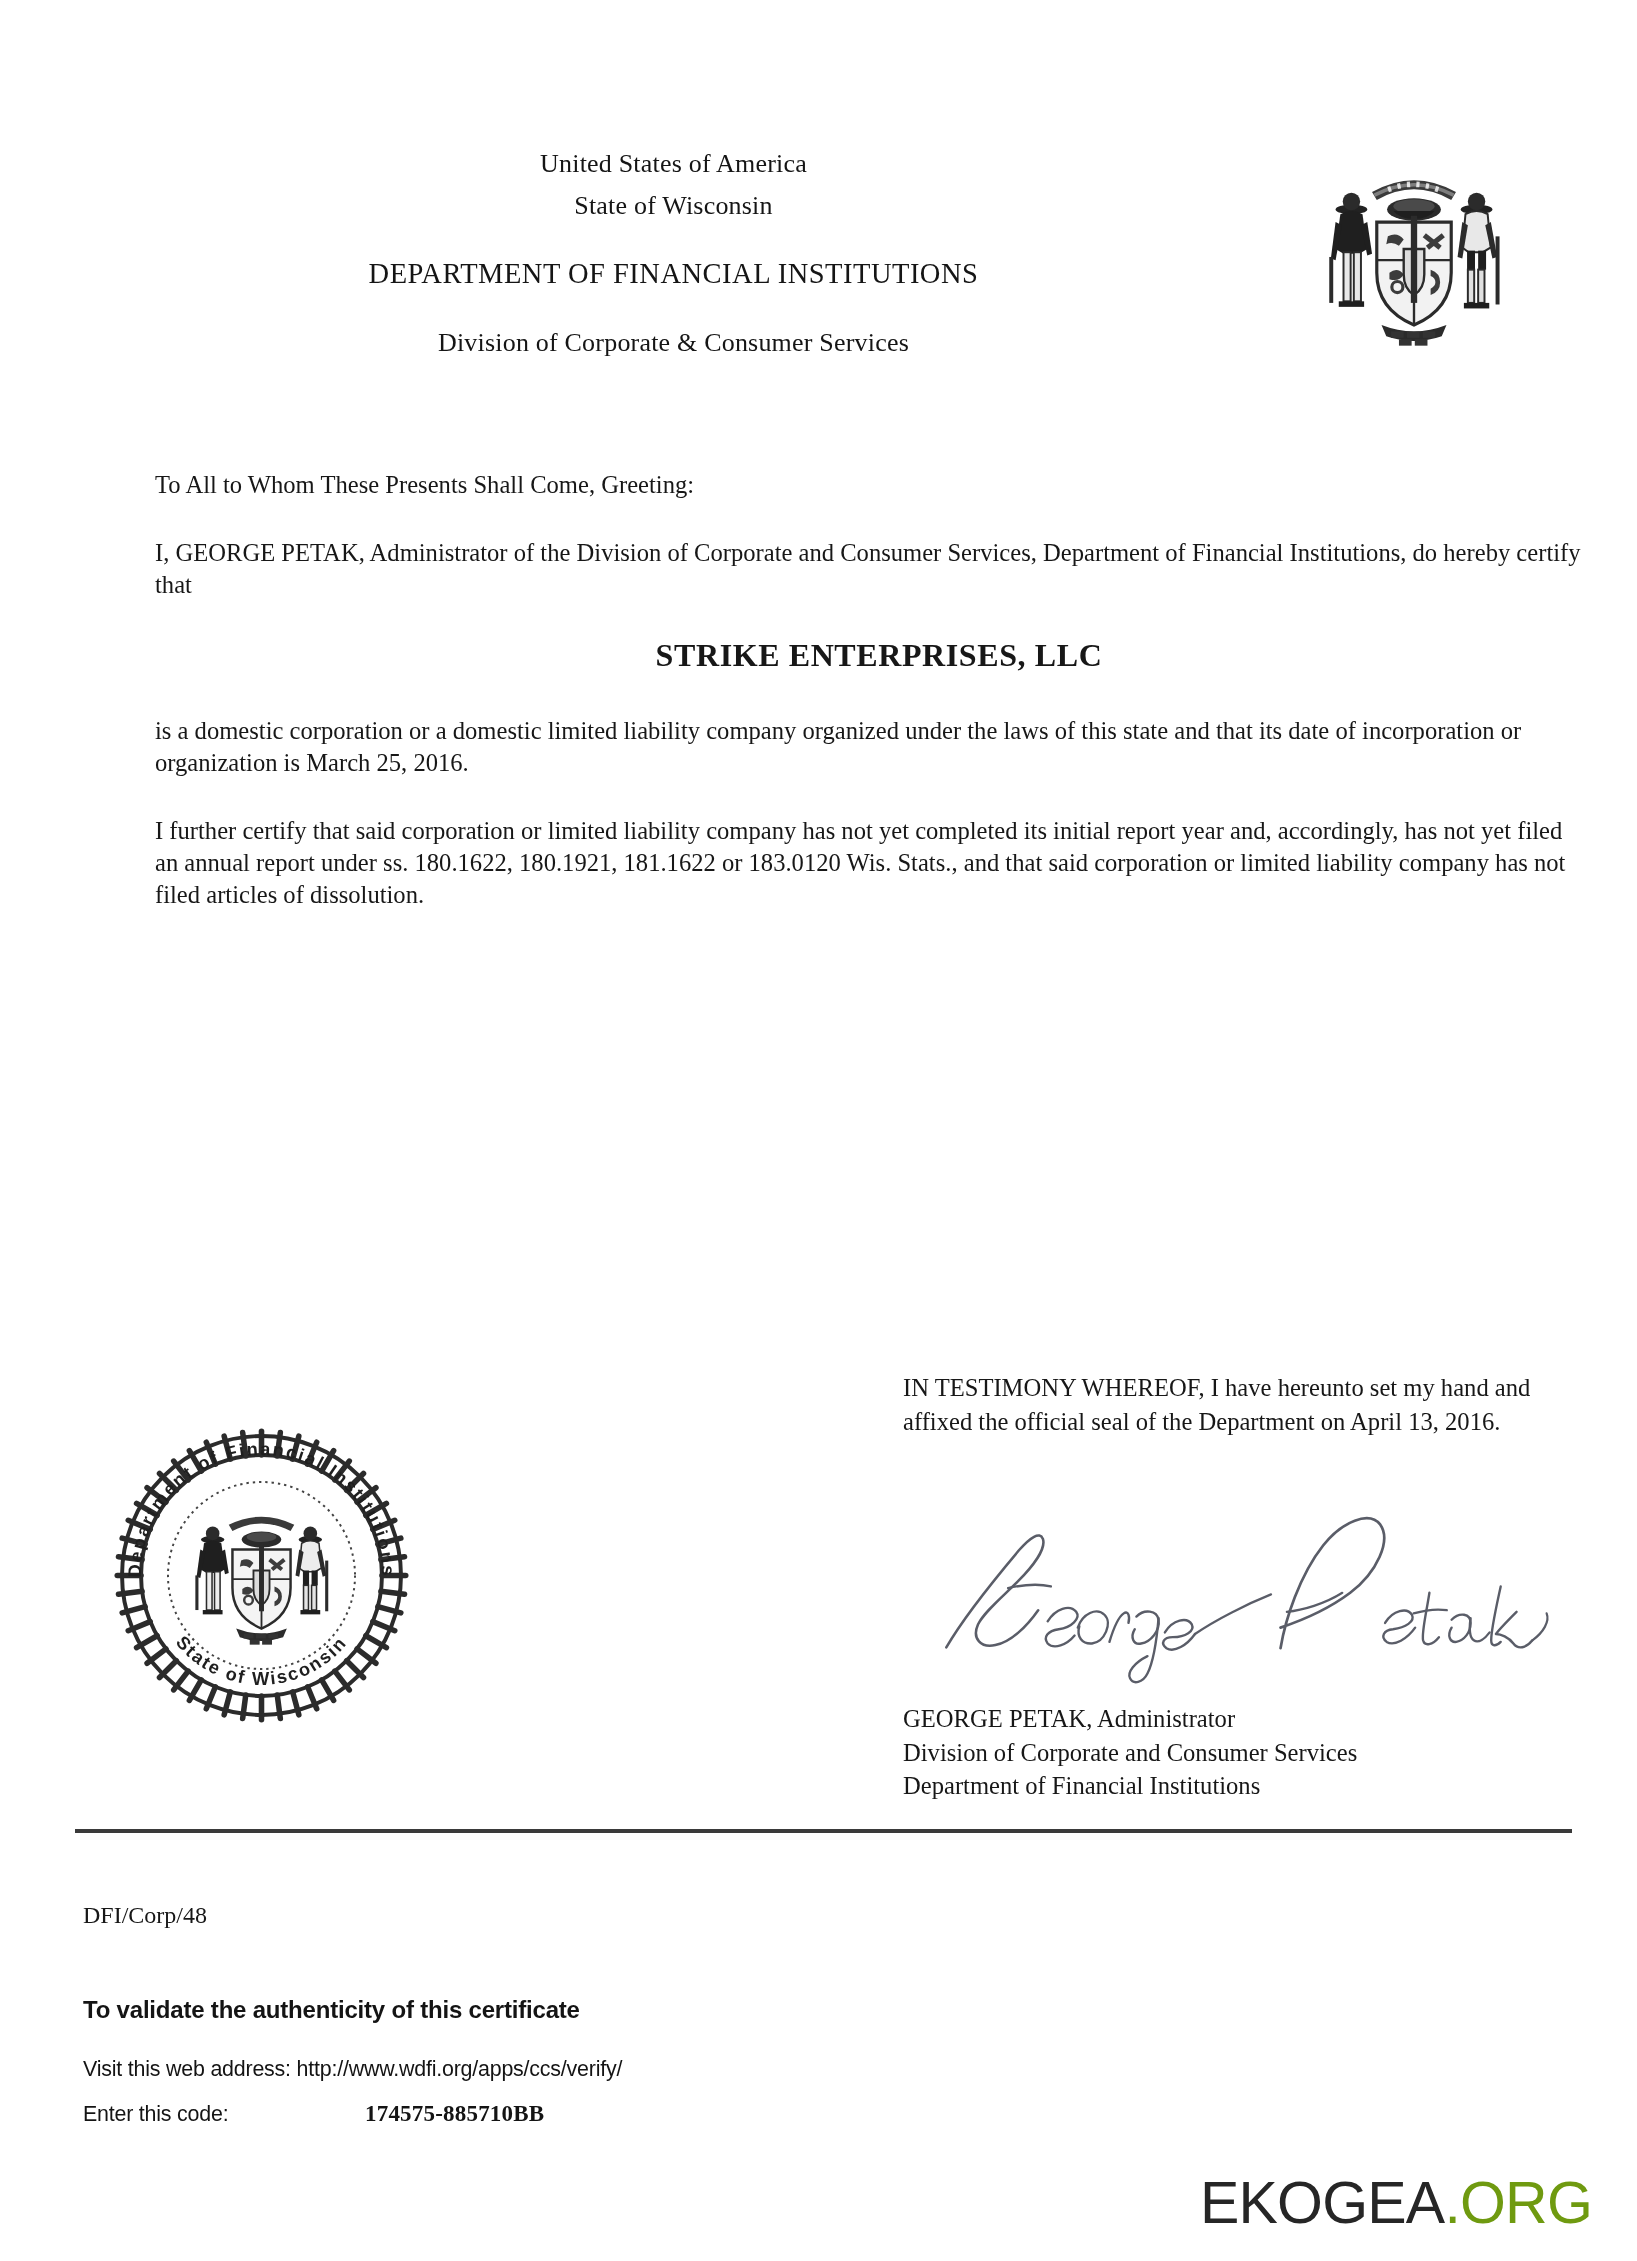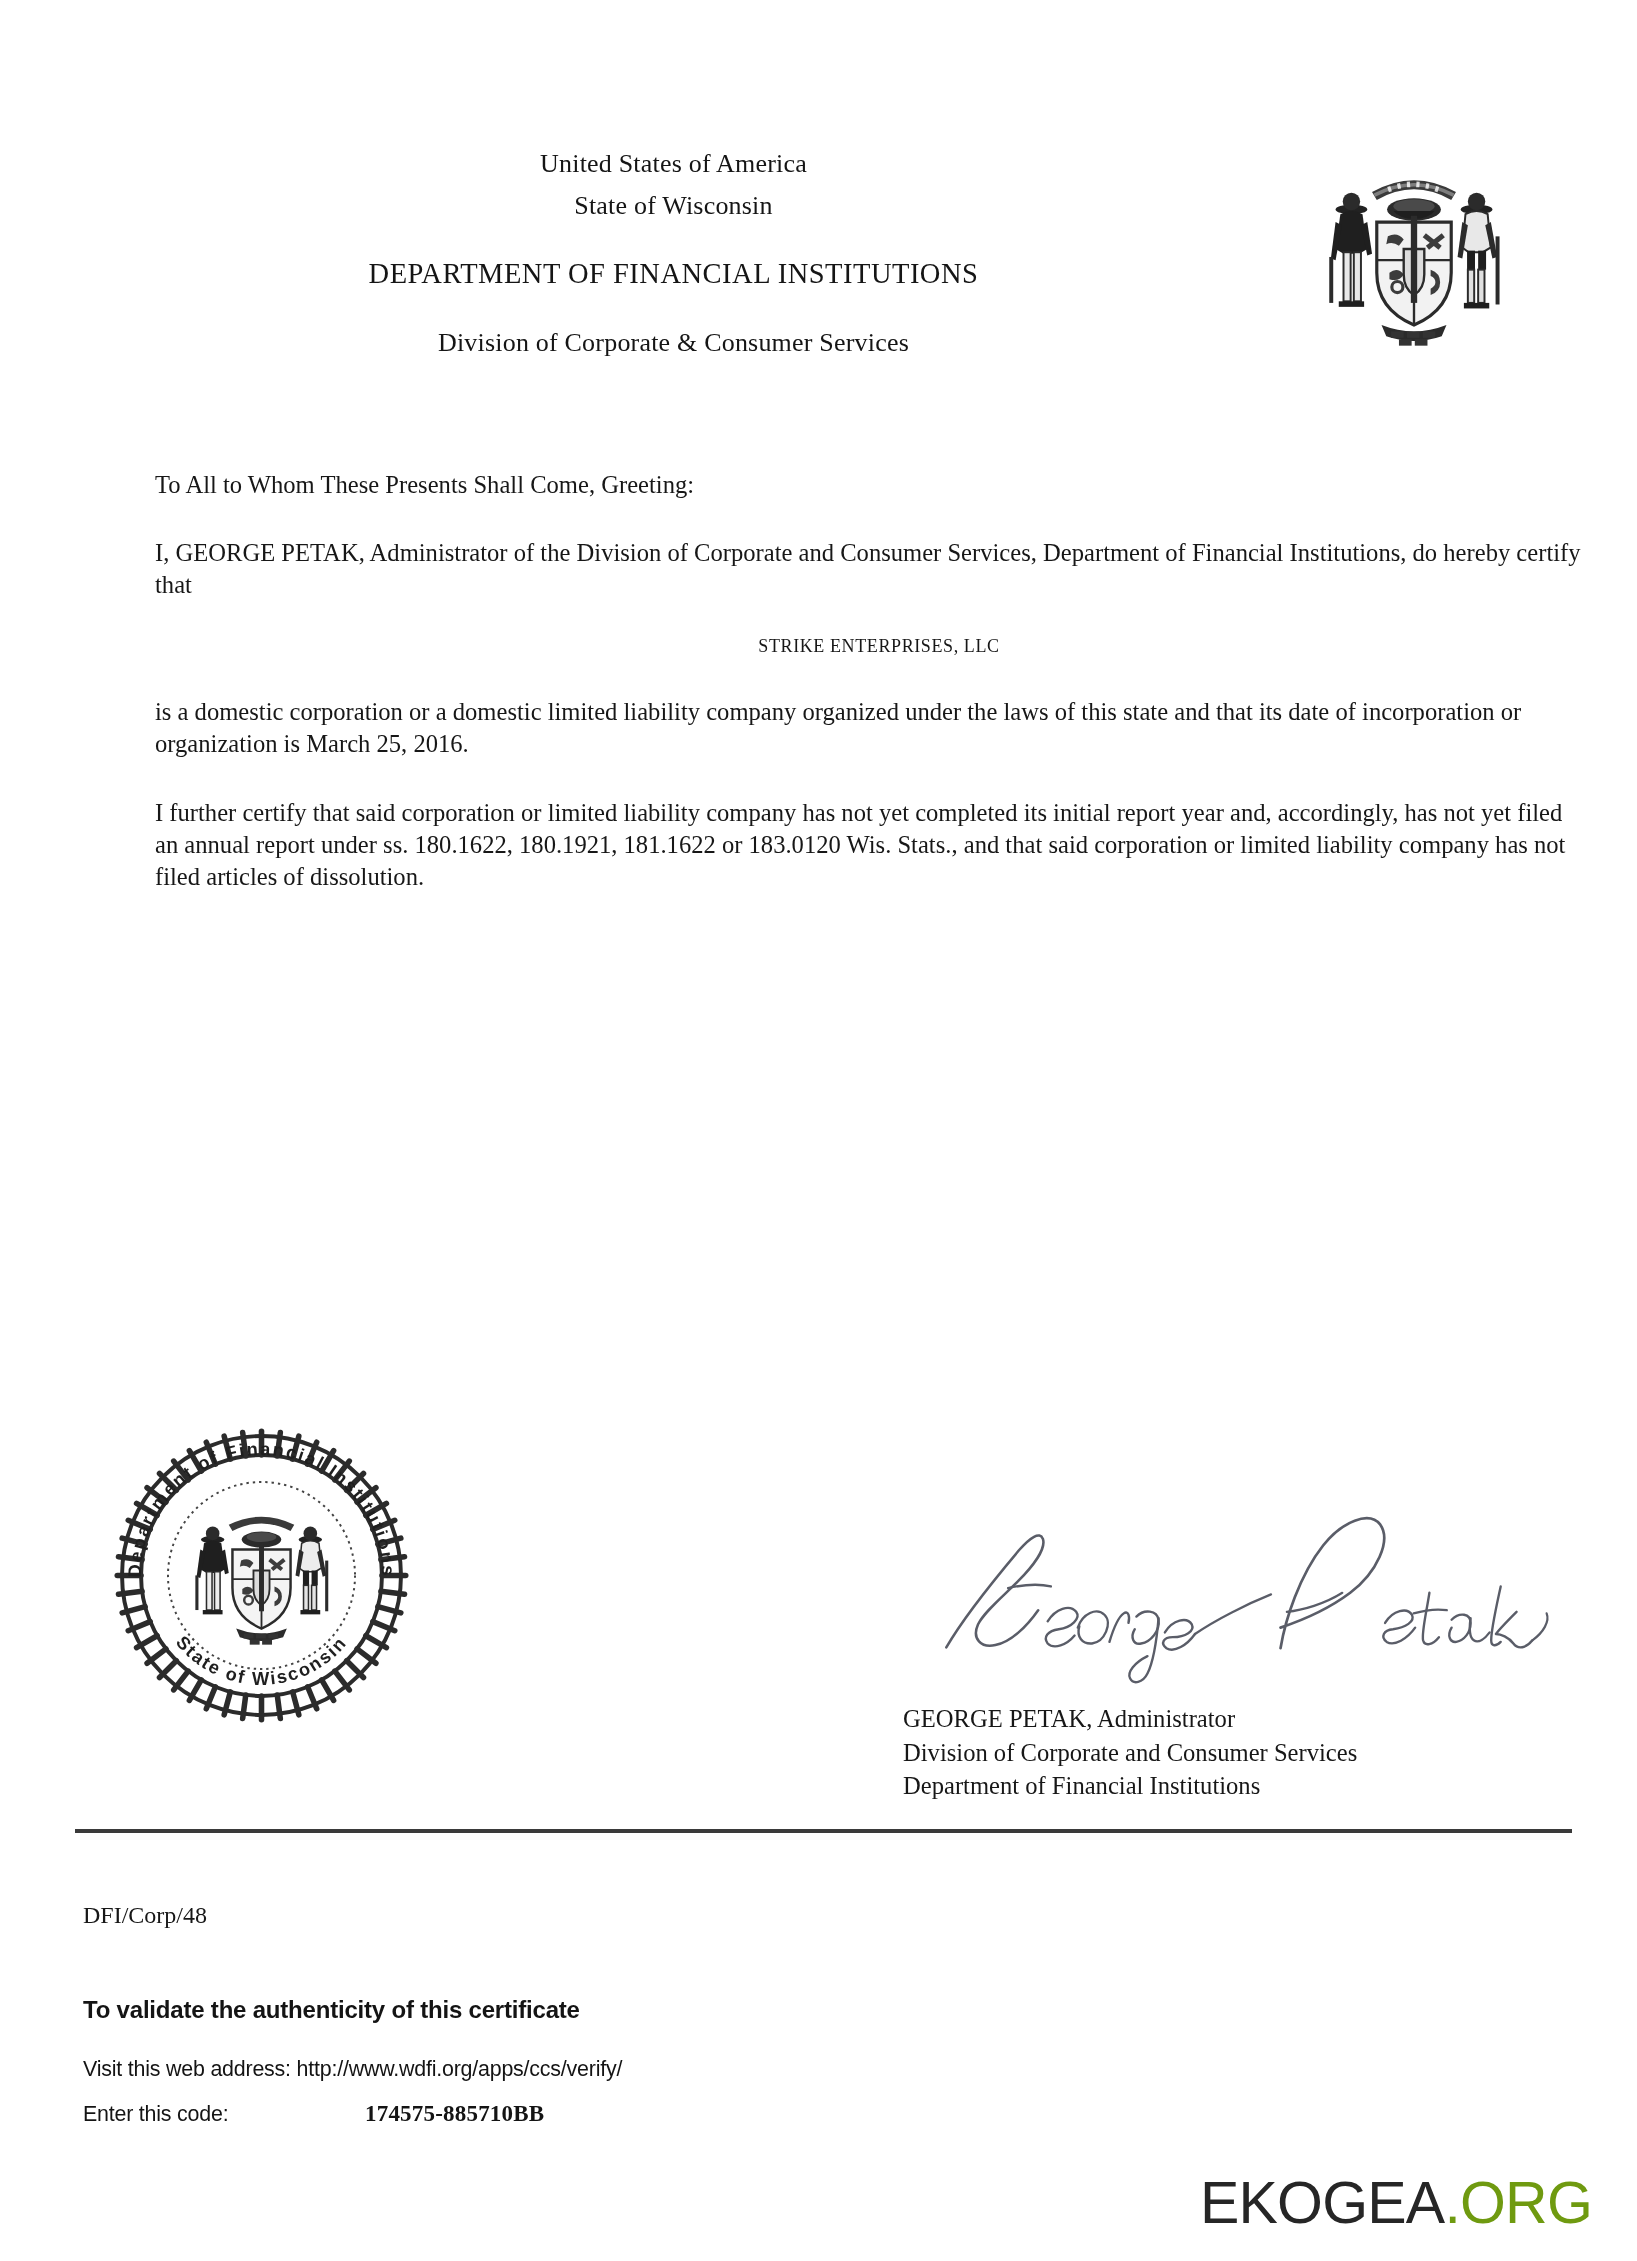--- a/index.html
+++ b/index.html
@@ -64,22 +64,22 @@
     width: 1432px;
     font-size: 24.6px;
     line-height: 1.31;
     color: #171717;
     margin-left: 44px;
   }
   .para { margin: 0 0 36px 0; }
   .para.tight { margin-bottom: 33px; }
   .company-name {
     text-align: center;
-    font-weight: normal;
-    font-size: 18px;
+    font-weight: bold;
+    font-size: 32px;
     letter-spacing: 0.6px;
     margin: 0 0 38px 0;
     padding-left: 16px;
   }
 
   
   .official-seal {
     position: absolute;
     left: 99px;
     top: 1417px;
@@ -401,20 +401,21 @@
             <rect x="116" y="224" width="16" height="8"></rect>
             <rect x="136" y="224" width="16" height="8"></rect>
             <rect x="106" y="234" width="16" height="8"></rect>
             <rect x="126" y="234" width="16" height="8"></rect>
           </g>
         </g>
       </g>
     </svg>
   </div>
 
+  <div class="testimony">IN TESTIMONY WHEREOF, I have hereunto set my hand and affixed the official seal of the Department on April 13, 2016.</div>
 
   <div class="signature">
     <svg viewBox="0 0 880 250" xmlns="http://www.w3.org/2000/svg">
       <g fill="none" stroke="#5a5d68" stroke-linecap="round" stroke-linejoin="round">
 
         <path d="M90 195 C110 160 150 110 182 72 C196 56 208 48 212 58 C216 70 200 92 180 112 C160 132 138 150 130 166 C122 184 134 196 152 192 C172 188 192 168 206 148" stroke-width="3.2"></path>
         <path d="M168 120 C186 116 206 114 222 118" stroke-width="3"></path>
 
         <path d="M218 162 C228 146 246 140 254 150 C260 158 248 170 232 172 C218 174 212 182 218 190 C226 198 242 192 252 180" stroke-width="3"></path>
 

